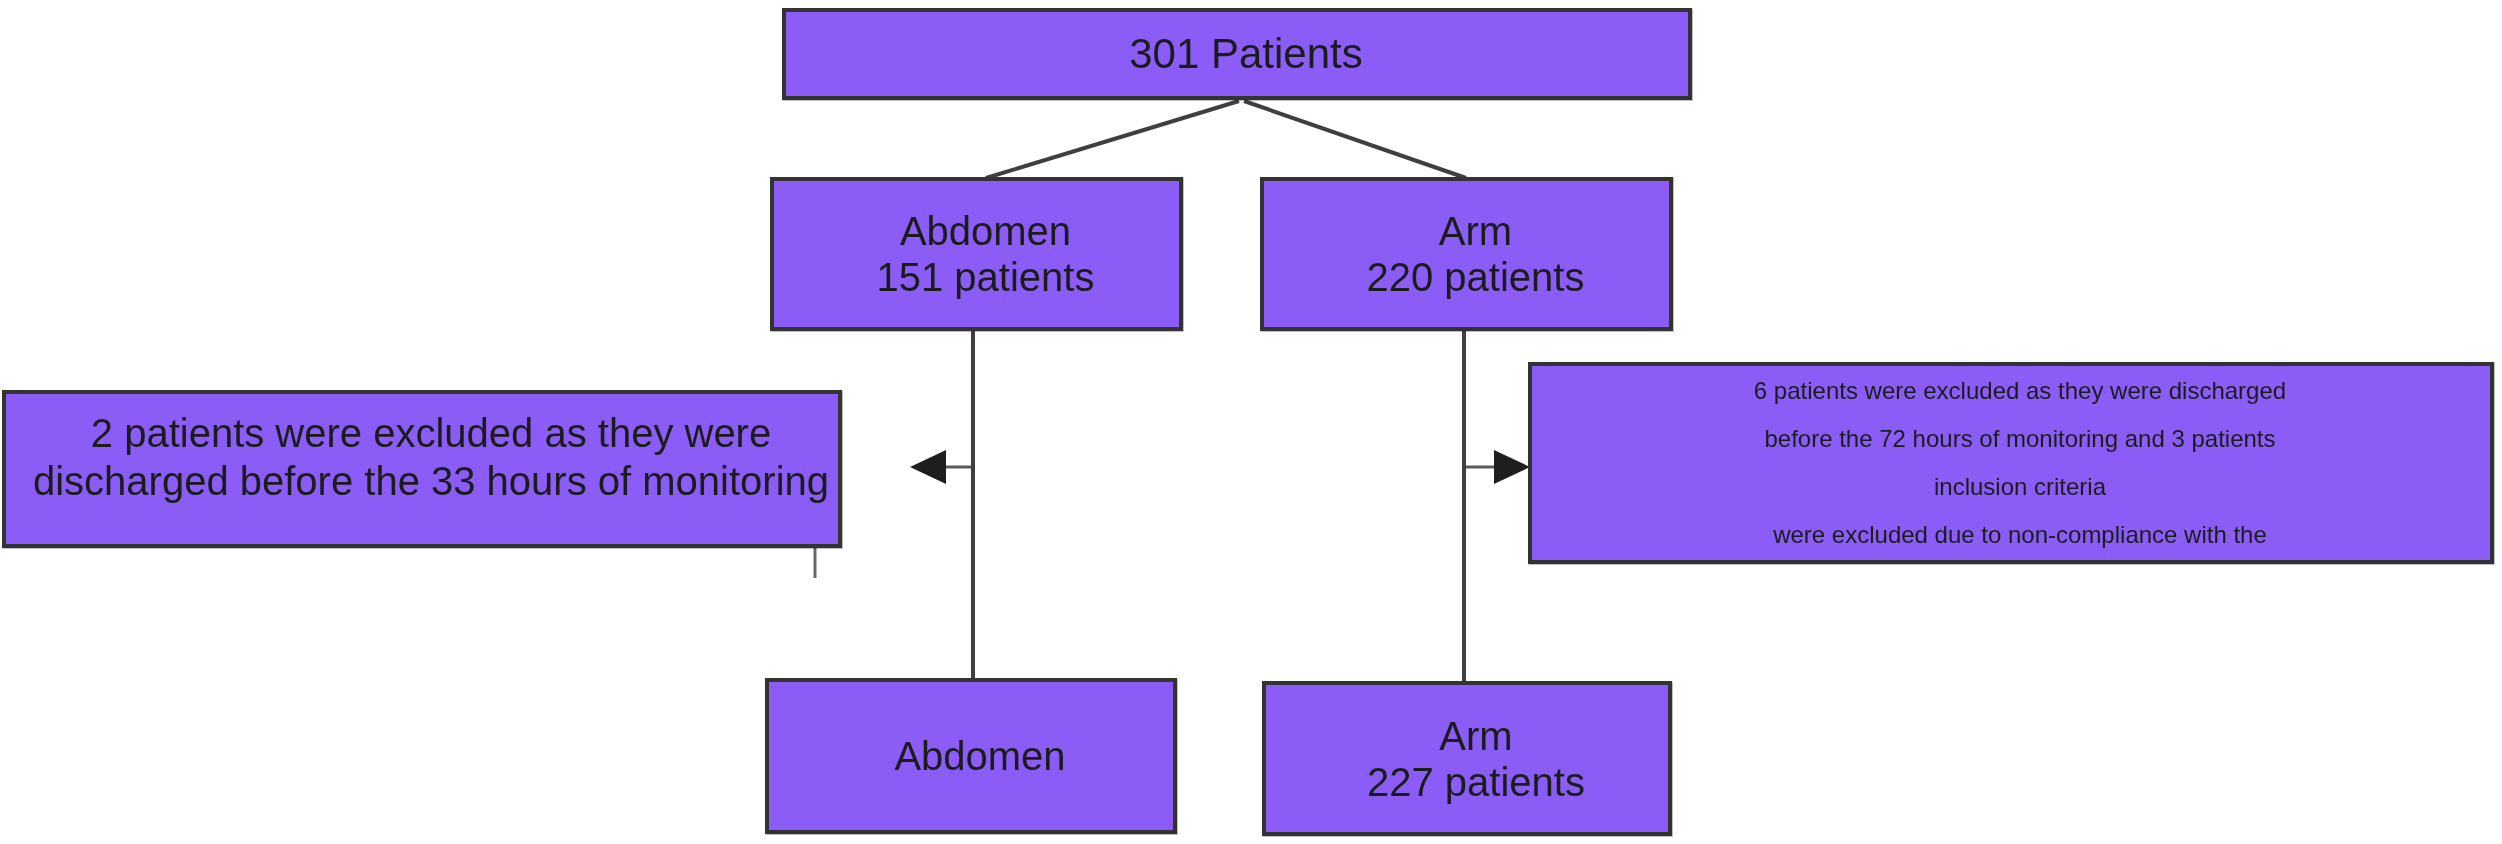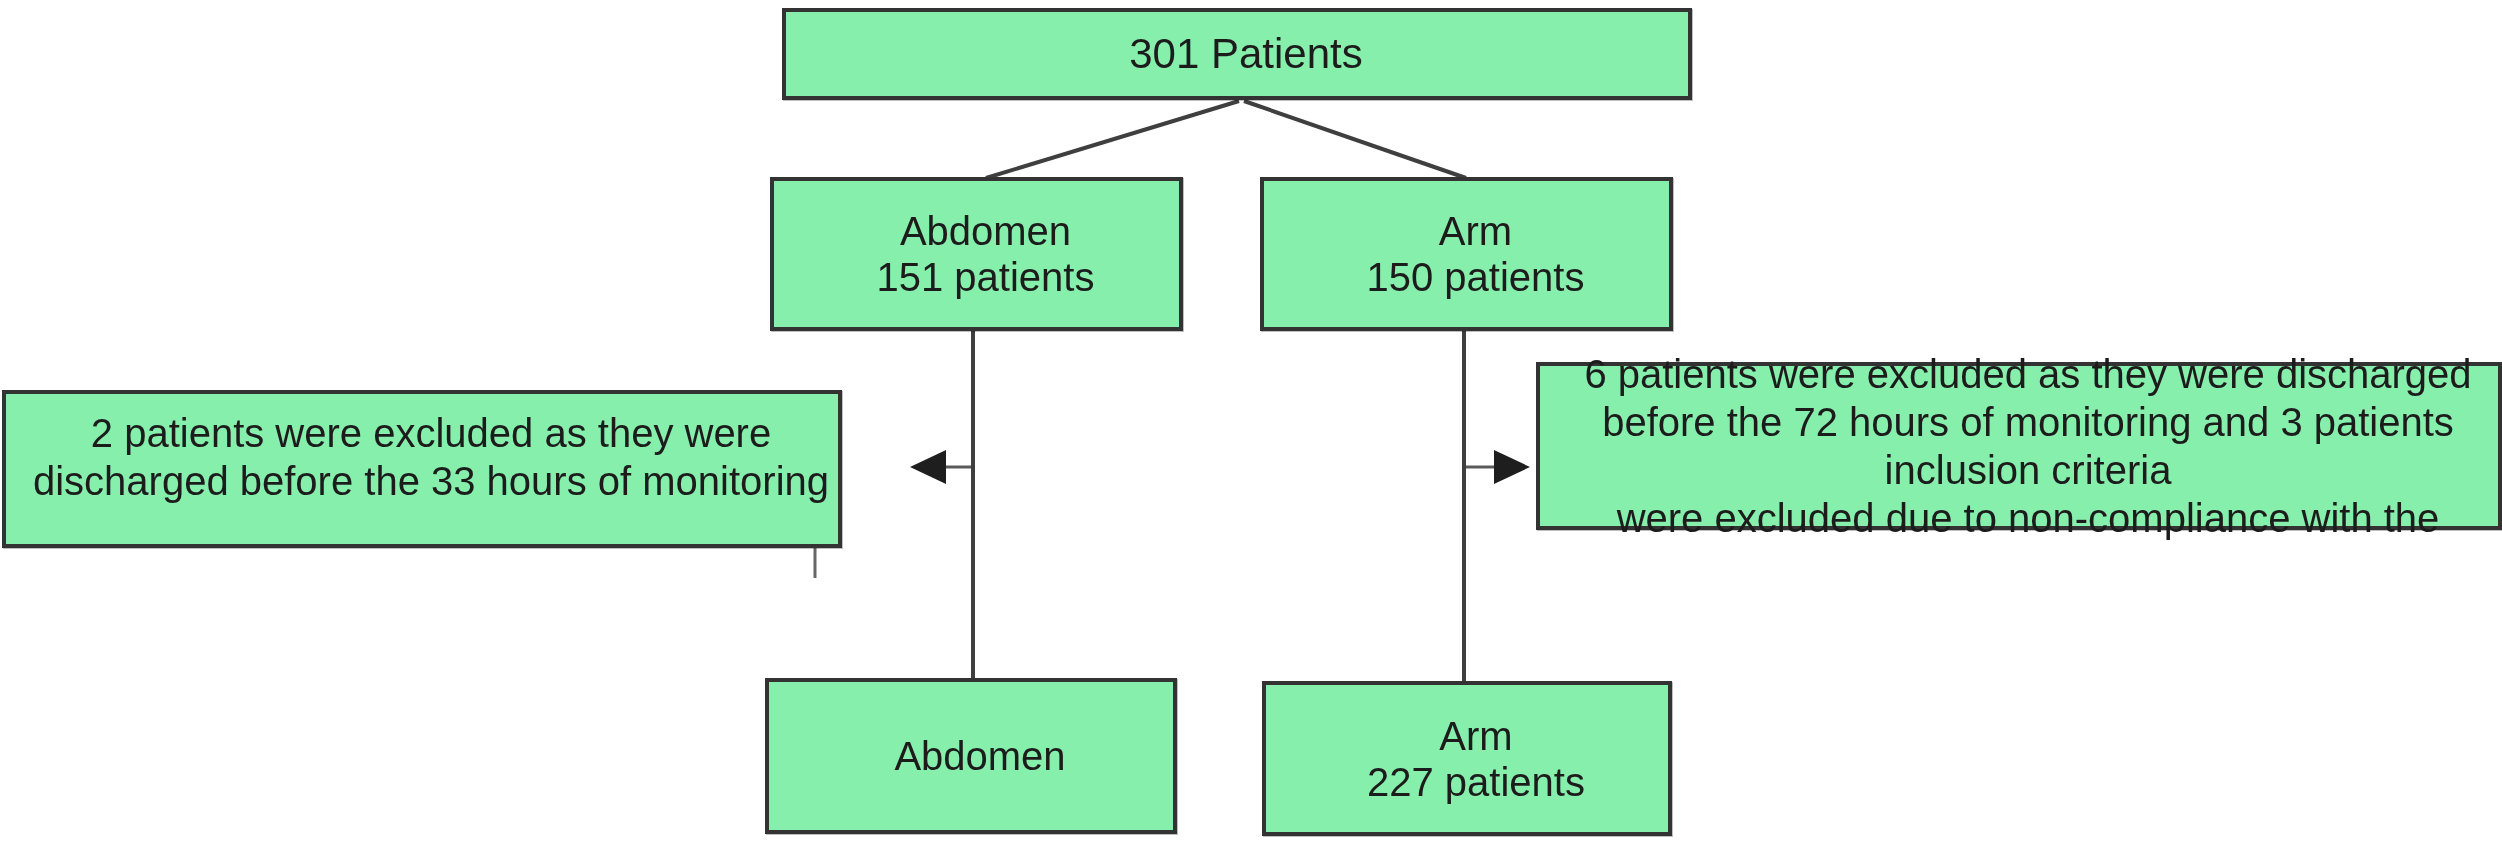--- a/index.html
+++ b/index.html
@@ -22,36 +22,36 @@
   .edges {
     position: absolute;
     left: 0; top: 0;
     width: 2502px; height: 844px;
     pointer-events: none;
   }
   .node {
     position: absolute;
     box-sizing: border-box;
     border: 4px solid var(--border);
-    background: #86efac;
+    background: #8b5cf6;
     display: flex;
     flex-direction: column;
     align-items: center;
     justify-content: center;
     text-align: center;
     box-shadow: 1px 1px 0 rgba(0,0,0,0.25);
     padding-left: 18px;
   }
   .node .line { display: block; white-space: nowrap; }
 
   .node-total            { left: 782px;  top: 8px;   width: 910px; height: 92px;  font-size: 42px; }
   .node-abdomen-enrolled { left: 770px;  top: 177px; width: 413px; height: 154px; font-size: 40px; line-height: 46px; }
   .node-arm-enrolled     { left: 1260px; top: 177px; width: 413px; height: 154px; font-size: 40px; line-height: 46px; }
   .node-abdomen-excluded { left: 2px;    top: 390px; width: 840px; height: 158px; font-size: 40px; line-height: 48px; padding-bottom: 24px; }
-  .node-arm-excluded     { left: 1528px; top: 362px; width: 966px; height: 168px; font-size: 40px; line-height: 48px; margin-left: 8px; }
+  .node-arm-excluded     { left: 1528px; top: 362px; width: 966px; height: 202px; font-size: 24px; line-height: 48px; }
   .node-abdomen-final    { left: 765px;  top: 678px; width: 412px; height: 156px; font-size: 40px; line-height: 46px; }
   .node-arm-final        { left: 1262px; top: 681px; width: 410px; height: 155px; font-size: 40px; line-height: 46px; }
 
   .edge       { stroke: var(--line); stroke-width: 4; fill: none; }
   .edge-thin  { stroke: #5a5a5a;    stroke-width: 3; fill: none; }
   .arrowhead  { fill: var(--arrow); stroke: none; }
   .artifact   { stroke: #4d4d4d; stroke-width: 3; opacity: 0.85; }
 </style>
 </head>
 <body>
@@ -79,21 +79,21 @@
     <span class="line">301 Patients</span>
   </div>
 
   <div class="node node-abdomen-enrolled">
     <span class="line">Abdomen</span>
     <span class="line">151 patients</span>
   </div>
 
   <div class="node node-arm-enrolled">
     <span class="line">Arm</span>
-    <span class="line">150 patients</span>
+    <span class="line">220 patients</span>
   </div>
 
   <div class="node node-abdomen-excluded">
     <span class="line">2 patients were excluded as they were</span>
     <span class="line">discharged before the 33 hours of monitoring</span>
   </div>
 
   <div class="node node-arm-excluded">
     <span class="line">6 patients were excluded as they were discharged</span>
     <span class="line">before the 72 hours of monitoring and 3 patients</span>

